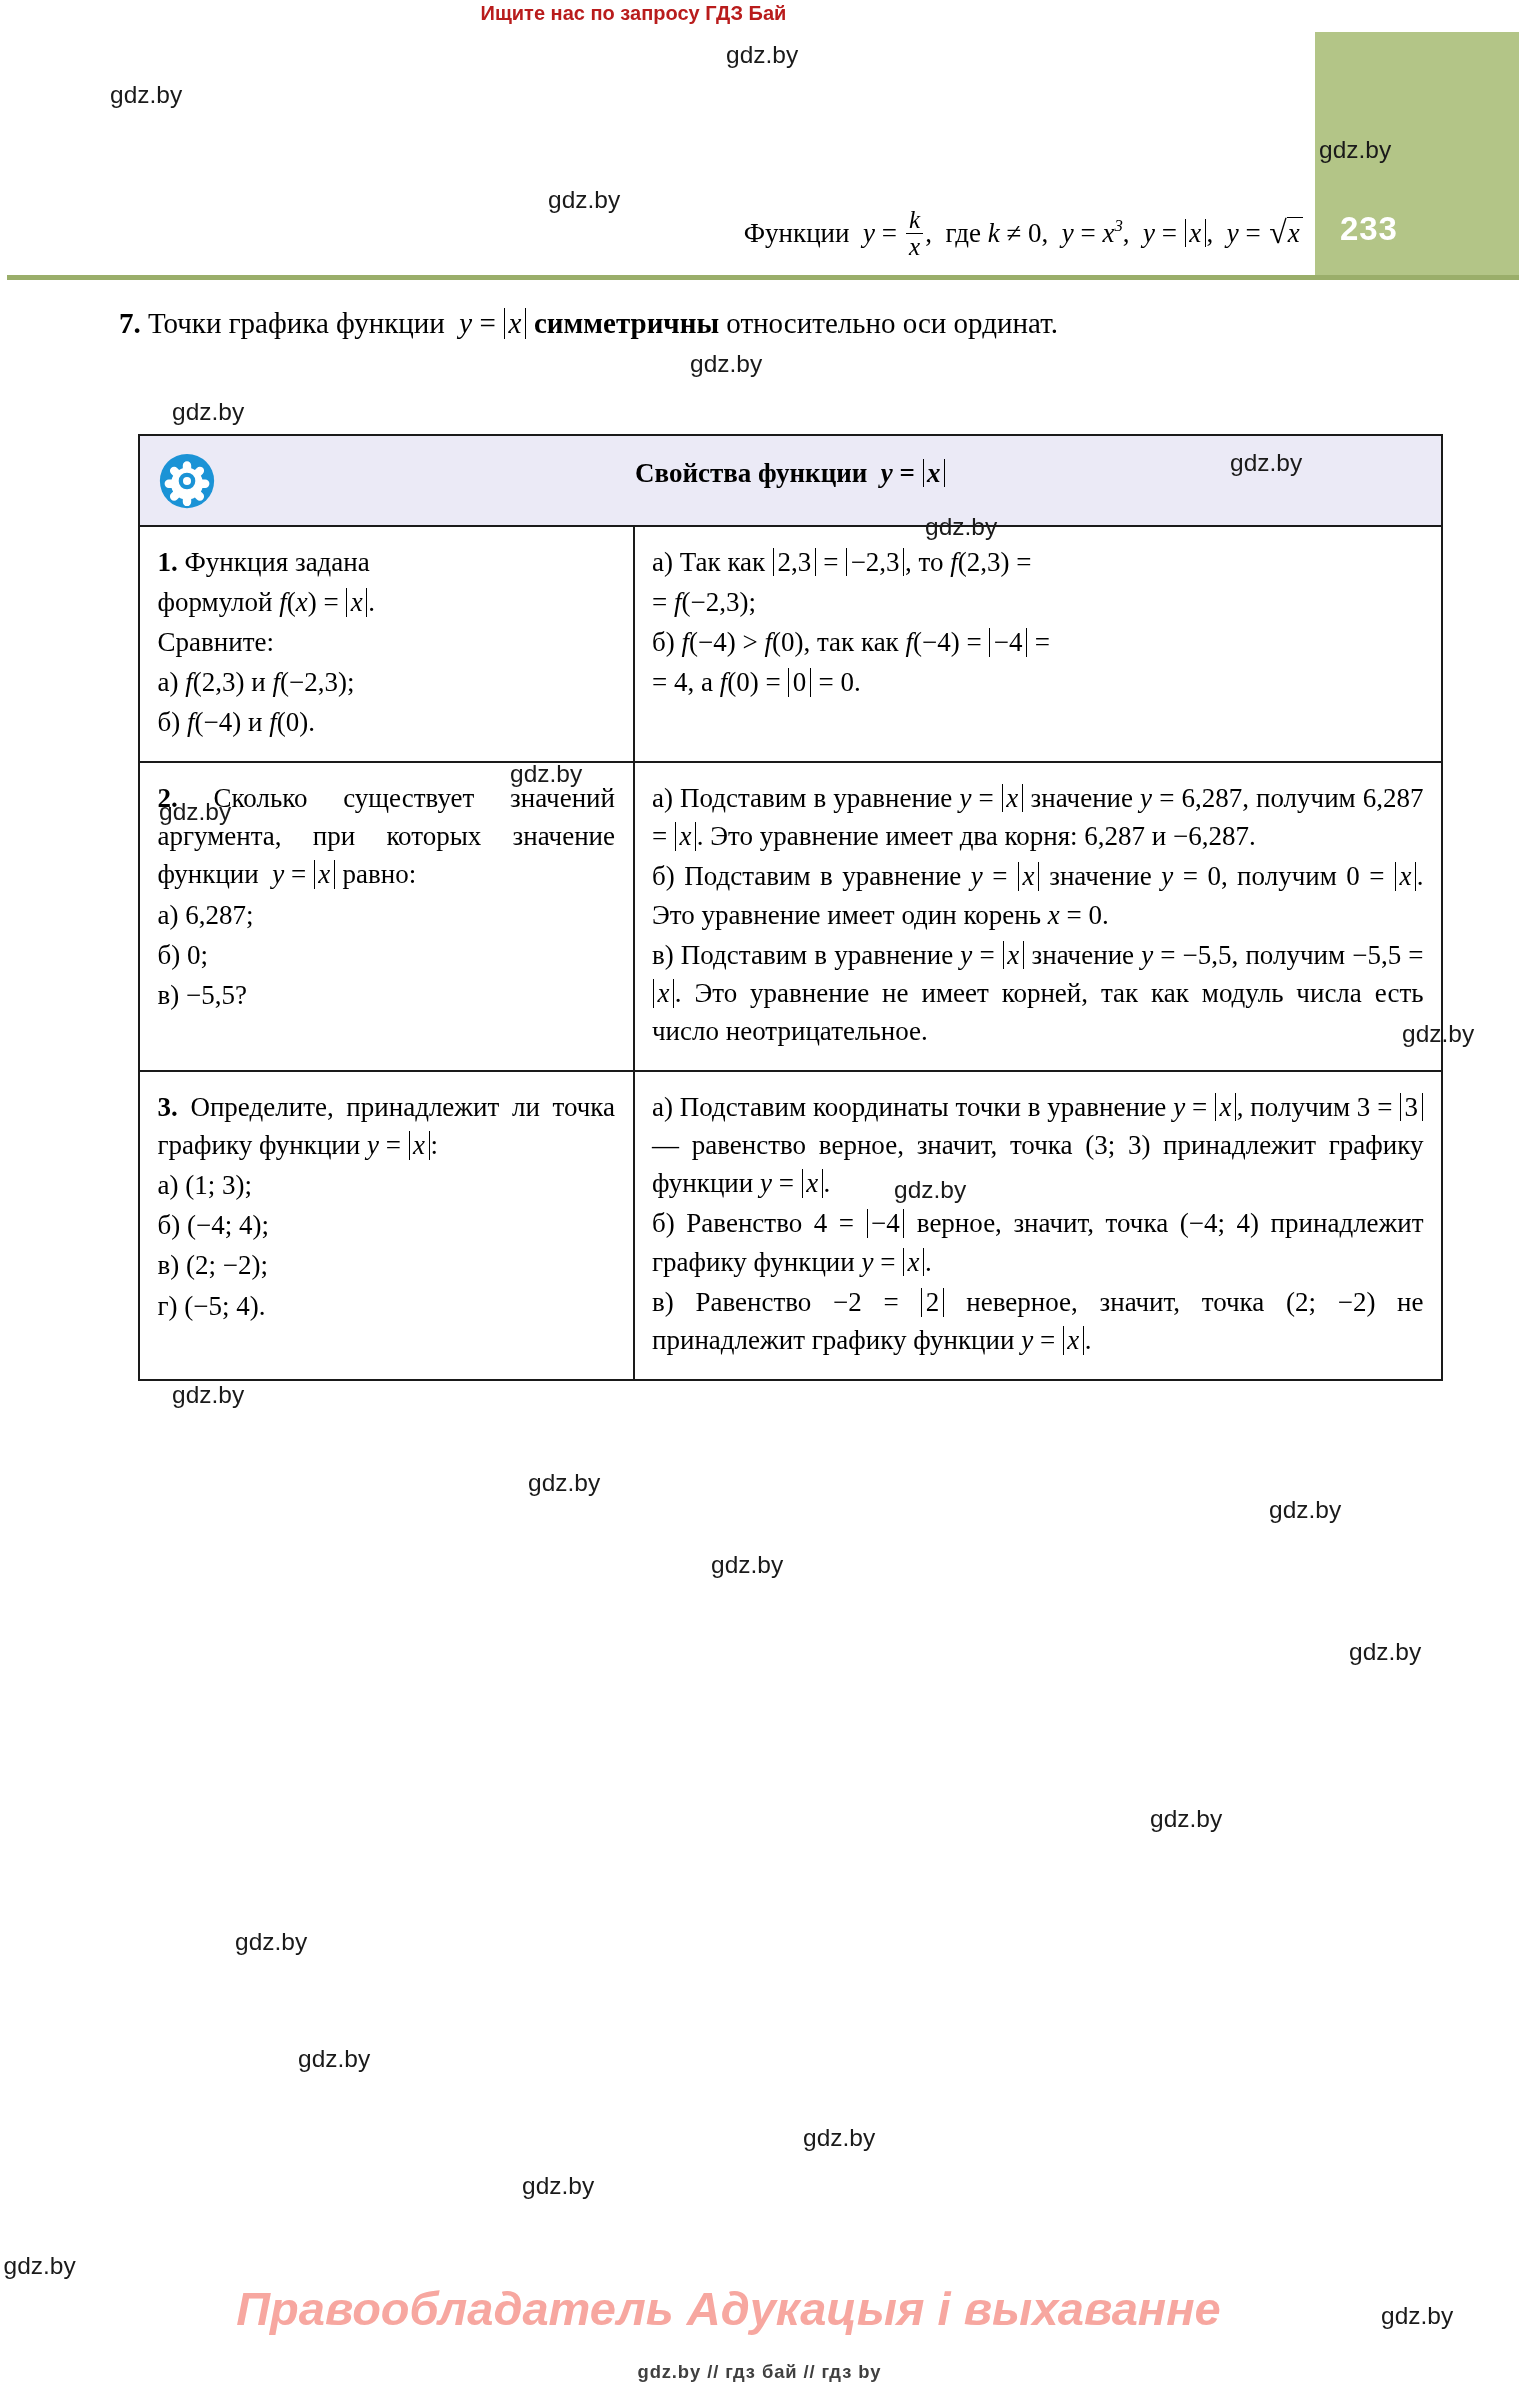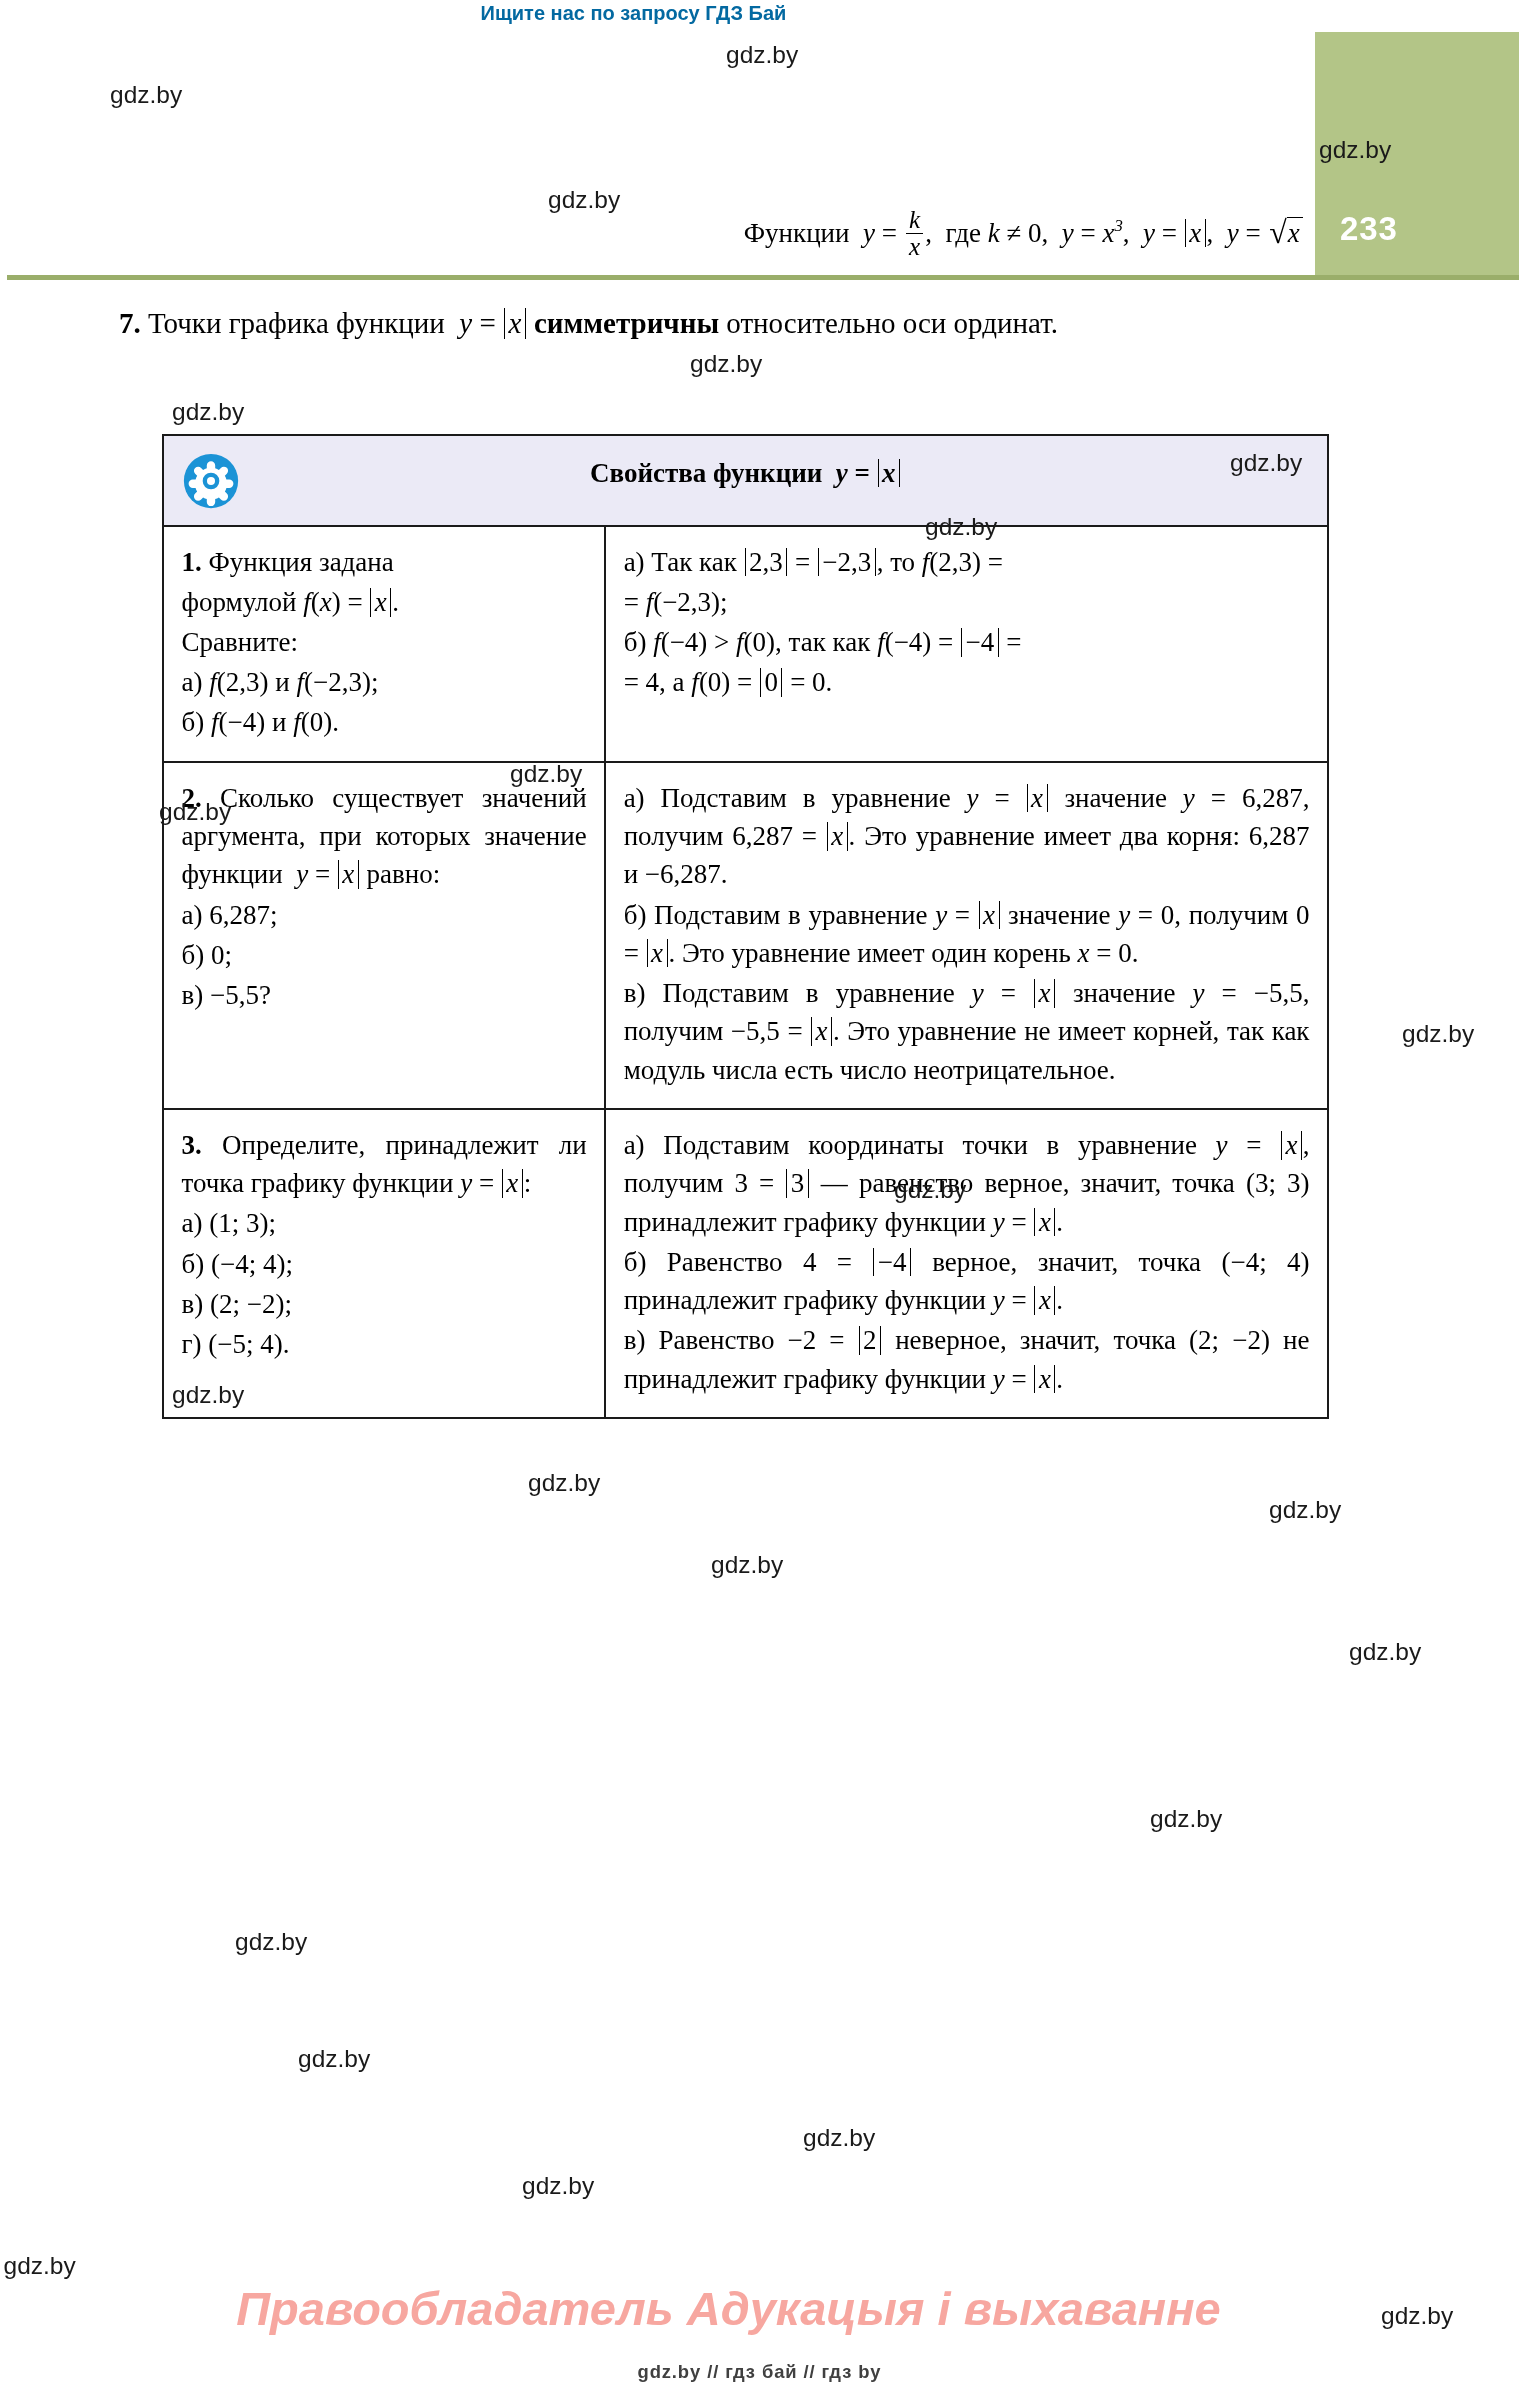--- a/index.html
+++ b/index.html
@@ -25,21 +25,21 @@
   }
 
   
   .promo{
     position:absolute;
     top:1.8px; left:0; width:1267px;
     text-align:center;
     font-family:"Liberation Sans", sans-serif;
     font-weight:bold;
     font-size:20px;
-    color:#0369a1;
+    color:#b91c1c;
     z-index:60;
   }
 
   
   .head-zone{position:absolute; top:0; left:0; width:1519px; height:278px;}
   .page-tab{
     position:absolute;
     left:1315px; top:31.5px;
     width:204px; height:244px;
     background:#b3c587;
@@ -108,22 +108,22 @@
     font-size:29px;
     line-height:1.44;
     text-align:justify;
   }
   .item7 .num{font-weight:bold;}
   .item7 .bold{font-weight:bold;}
 
   
   .tbl{
     position:absolute;
-    left:162px; top:434px;
-    width:1167px;
+    left:138px; top:434px;
+    width:1305px;
     border:2.6px solid #1a1a1a;
     border-collapse:collapse;
     background:transparent;
     z-index:10;
   }
   .tbl td{
     border:2.6px solid #1a1a1a;
     vertical-align:top;
     padding:15.8px 17.5px 17.5px 17.5px;
     font-size:27px;

